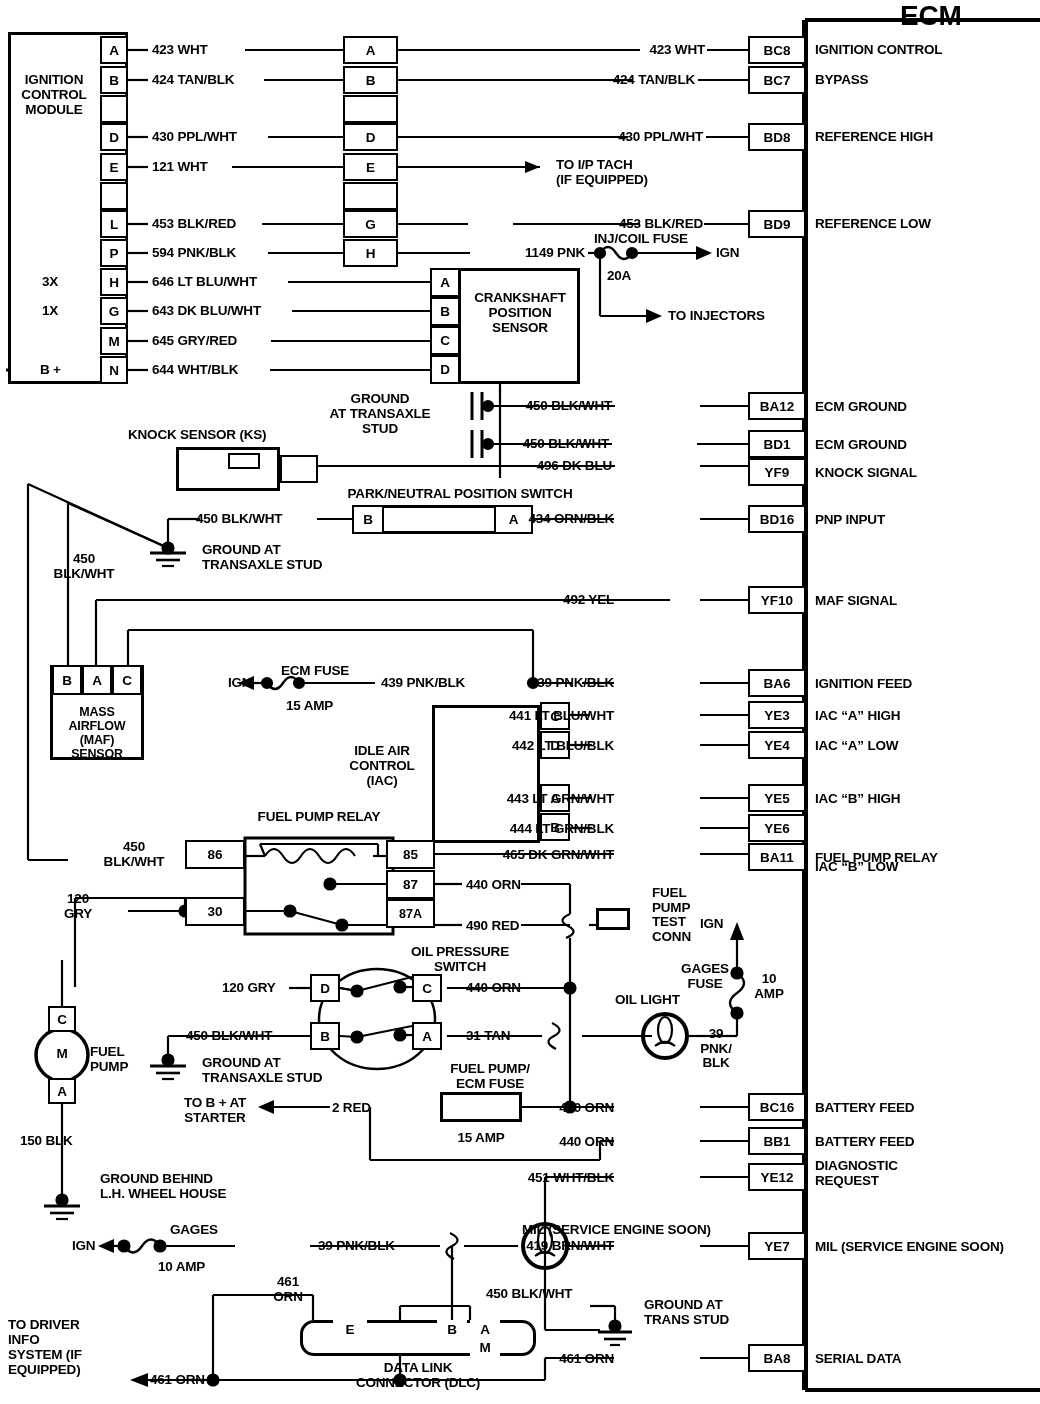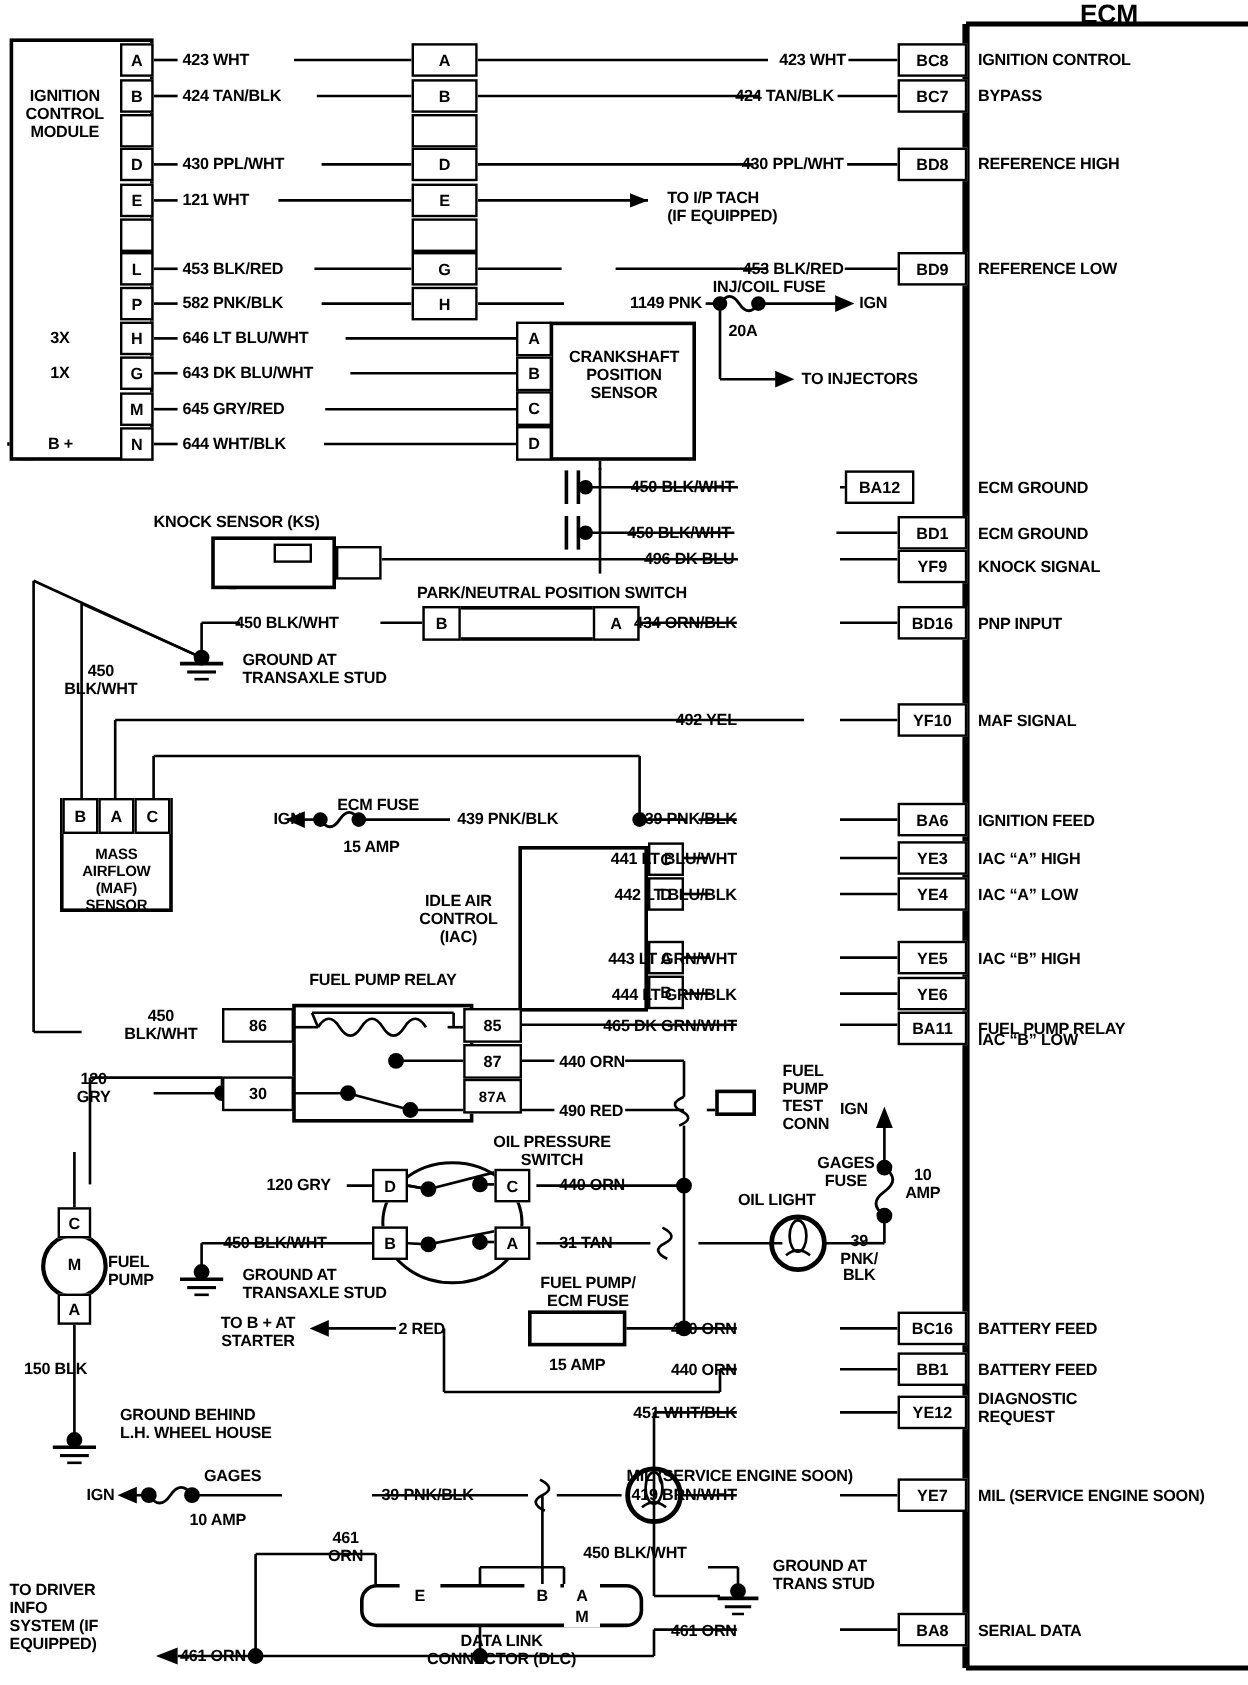--- a/index.html
+++ b/index.html
@@ -4,21 +4,21 @@
 <style>
   html,body{margin:0;padding:0;background:#ffffff;}
   body{width:1040px;height:1404px;position:relative;overflow:hidden;
        font-family:"Liberation Sans","DejaVu Sans",sans-serif;
        color:#000;font-weight:bold;}
   #stage{position:absolute;left:0;top:0;width:1040px;height:1404px;}
   svg#wires{position:absolute;left:0;top:0;width:1040px;height:1404px;}
   .lbl{position:absolute;white-space:nowrap;font-size:13.5px;letter-spacing:-0.2px;line-height:1.12;}
   .lbl.c{text-align:center;}
   .lbl.r{text-align:right;}
-  .big{font-size:22px;}
+  .big{font-size:28px;}
   .box{position:absolute;box-sizing:border-box;border:3px solid #000;background:#fff;}
   .term{position:absolute;box-sizing:border-box;border:2.5px solid #000;background:#fff;
         font-size:13.5px;display:flex;align-items:center;justify-content:center;}
   .termsm{font-size:12.5px;}
   .plain{position:absolute;box-sizing:border-box;border:2px solid #000;background:#fff;
         font-size:13.5px;display:flex;align-items:center;justify-content:center;}
 </style>
 </head>
 <body>
 
@@ -444,21 +444,21 @@
 
   <div class="term" style="left:748px;top:36px;width:58px;height:28px;">BC8</div>
   <div class="lbl" style="left:815px;top:42px;">IGNITION CONTROL</div>
   <div class="term" style="left:748px;top:66px;width:58px;height:28px;">BC7</div>
   <div class="lbl" style="left:815px;top:72px;">BYPASS</div>
   <div class="term" style="left:748px;top:123px;width:58px;height:28px;">BD8</div>
   <div class="lbl" style="left:815px;top:129px;">REFERENCE HIGH</div>
   <div class="term" style="left:748px;top:210px;width:58px;height:28px;">BD9</div>
   <div class="lbl" style="left:815px;top:216px;">REFERENCE LOW</div>
 
-  <div class="term" style="left:704px;top:392px;width:58px;height:28px;text-align:center;">BA12</div>
+  <div class="term" style="left:748px;top:392px;width:58px;height:28px;text-align:center;">BA12</div>
   <div class="lbl" style="left:815px;top:399px;">ECM GROUND</div>
   <div class="term" style="left:748px;top:430px;width:58px;height:28px;">BD1</div>
   <div class="lbl" style="left:815px;top:437px;">ECM GROUND</div>
   <div class="term" style="left:748px;top:458px;width:58px;height:28px;">YF9</div>
   <div class="lbl" style="left:815px;top:465px;">KNOCK SIGNAL</div>
   <div class="term" style="left:748px;top:505px;width:58px;height:28px;">BD16</div>
   <div class="lbl" style="left:815px;top:512px;text-align:right;">PNP INPUT</div>
   <div class="term" style="left:748px;top:586px;width:58px;height:28px;">YF10</div>
   <div class="lbl" style="left:815px;top:593px;">MAF SIGNAL</div>
 
@@ -485,39 +485,42 @@
   <div class="term" style="left:748px;top:1232px;width:58px;height:28px;">YE7</div>
   <div class="lbl" style="left:815px;top:1239px;">MIL (SERVICE ENGINE SOON)</div>
   <div class="term" style="left:748px;top:1344px;width:58px;height:28px;">BA8</div>
   <div class="lbl" style="left:815px;top:1351px;">SERIAL DATA</div>
 
   <div class="lbl" style="left:152px;top:42px;">423 WHT</div>
   <div class="lbl" style="left:152px;top:72px;">424 TAN/BLK</div>
   <div class="lbl" style="left:152px;top:129px;">430 PPL/WHT</div>
   <div class="lbl" style="left:152px;top:159px;">121 WHT</div>
   <div class="lbl" style="left:152px;top:216px;">453 BLK/RED</div>
-  <div class="lbl" style="left:152px;top:245px;">582 PNK/BLK</div>
+  <div class="lbl" style="left:152px;top:245px;">594 PNK/BLK</div>
   <div class="lbl" style="left:152px;top:274px;">646 LT BLU/WHT</div>
   <div class="lbl" style="left:152px;top:303px;">643 DK BLU/WHT</div>
   <div class="lbl" style="left:152px;top:333px;">645 GRY/RED</div>
   <div class="lbl" style="left:152px;top:362px;">644 WHT/BLK</div>
 
   <div class="lbl r" style="left:530px;top:42px;width:175px;">423 WHT</div>
   <div class="lbl r" style="left:520px;top:72px;width:175px;">424 TAN/BLK</div>
   <div class="lbl r" style="left:528px;top:129px;width:175px;">430 PPL/WHT</div>
   <div class="lbl r" style="left:528px;top:216px;width:175px;">453 BLK/RED</div>
   <div class="lbl r" style="left:400px;top:245px;width:185px;">1149 PNK</div>
 
   <div class="lbl" style="left:556px;top:158px;white-space:pre;line-height:1.1;">TO I/P TACH
 (IF EQUIPPED)</div>
   <div class="lbl" style="left:594px;top:231px;">INJ/COIL FUSE</div>
   <div class="lbl" style="left:607px;top:268px;">20A</div>
   <div class="lbl" style="left:716px;top:245px;">IGN</div>
   <div class="lbl" style="left:668px;top:308px;">TO INJECTORS</div>
 
+  <div class="lbl c" style="left:310px;top:392px;width:140px;white-space:pre;line-height:1.1;">GROUND
+AT TRANSAXLE
+STUD</div>
   <div class="lbl r" style="left:500px;top:398px;width:112px;">450 BLK/WHT</div>
   <div class="lbl r" style="left:497px;top:436px;width:112px;">450 BLK/WHT</div>
   <div class="lbl r" style="left:500px;top:458px;width:112px;">496 DK BLU</div>
   <div class="lbl" style="left:196px;top:511px;">450 BLK/WHT</div>
   <div class="lbl r" style="left:502px;top:511px;width:112px;">434 ORN/BLK</div>
   <div class="lbl" style="left:202px;top:543px;white-space:pre;line-height:1.1;">GROUND AT
 TRANSAXLE STUD</div>
   <div class="lbl c" style="left:46px;top:552px;width:76px;white-space:pre;line-height:1.1;">450
 BLK/WHT</div>
 

